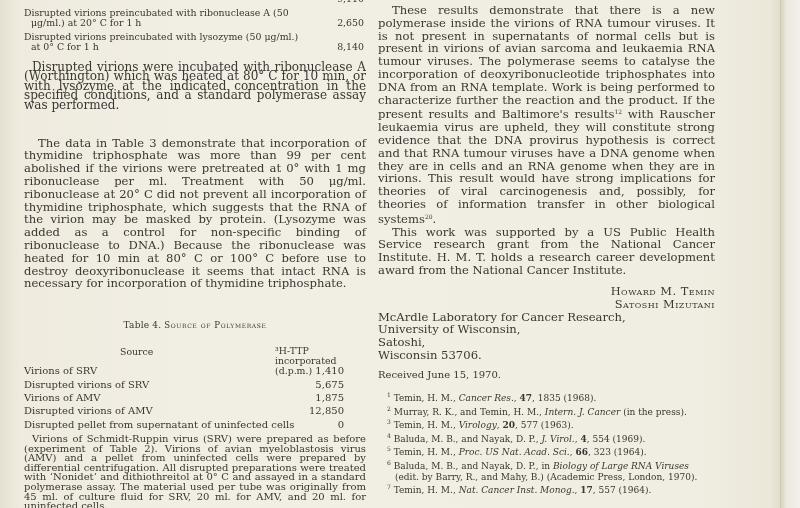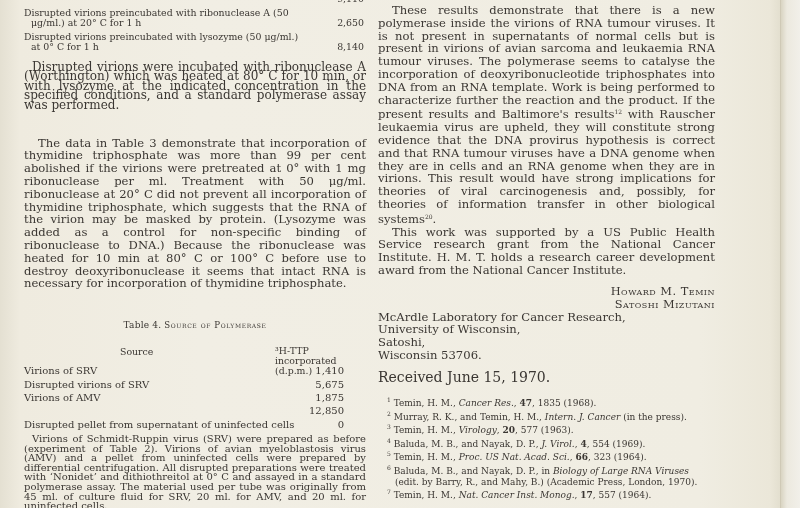--- a/index.html
+++ b/index.html
@@ -36,21 +36,21 @@
   .t4-head { position:relative; height:26px; margin-top:8px; font-size:9.4px; line-height:10px; }
   .t4-head .h-src { position:absolute; left:96px; top:9px; }
   .t4-head .h-val { position:absolute; left:251px; top:8px; width:88px; text-align:left; }
   .t4-row { position:relative; height:13.4px; font-size:10px; line-height:13.4px; }
   .t4-row .src { position:absolute; left:0; }
   .t4-row .num { position:absolute; right:22px; }
   .t4-note { font-size:10px; line-height:9.6px; text-align:justify; text-indent:8px; margin-top:3px; }
 
   .sig { text-align:right; font-variant:small-caps; font-size:11.4px; line-height:13px; letter-spacing:0.5px; margin-top:0; }
   .addr { font-size:11.6px; line-height:12.6px; }
-  .received { font-size:14px; margin-top:8px; }
+  .received { font-size:10px; margin-top:8px; }
   .refs { font-size:9px; line-height:10.6px; margin-top:10px; }
   .ref { text-indent:-8px; padding-left:17px; }
   .ref sup, .sup { font-size:6px; vertical-align:4px; }
   .ref i { font-style:italic; }
   .ref b { font-weight:bold; }
 </style>
 </head>
 <body>
 
 <div class="page">
@@ -90,20 +90,21 @@
       </div>
       <div class="t4-row">
         <span class="src">Disrupted virions of SRV</span>
         <span class="num">5,675</span>
       </div>
       <div class="t4-row">
         <span class="src">Virions of AMV</span>
         <span class="num">1,875</span>
       </div>
       <div class="t4-row">
+        <span class="src">Disrupted virions of AMV</span>
         <span class="num">12,850</span>
       </div>
       <div class="t4-row">
         <span class="src">Disrupted pellet from supernatant of uninfected cells</span>
         <span class="num">0</span>
       </div>
       <p class="t4-note">Virions of Schmidt-Ruppin virus (SRV) were prepared as before (experiment of Table 2). Virions of avian myeloblastosis virus (AMV) and a pellet from uninfected cells were prepared by differential centrifugation. All disrupted preparations were treated with ‘Nonidet’ and dithiothreitol at 0° C and assayed in a standard polymerase assay. The material used per tube was originally from 45 ml. of culture fluid for SRV, 20 ml. for AMV, and 20 ml. for uninfected cells.</p>
     </div>
   </div>
 

